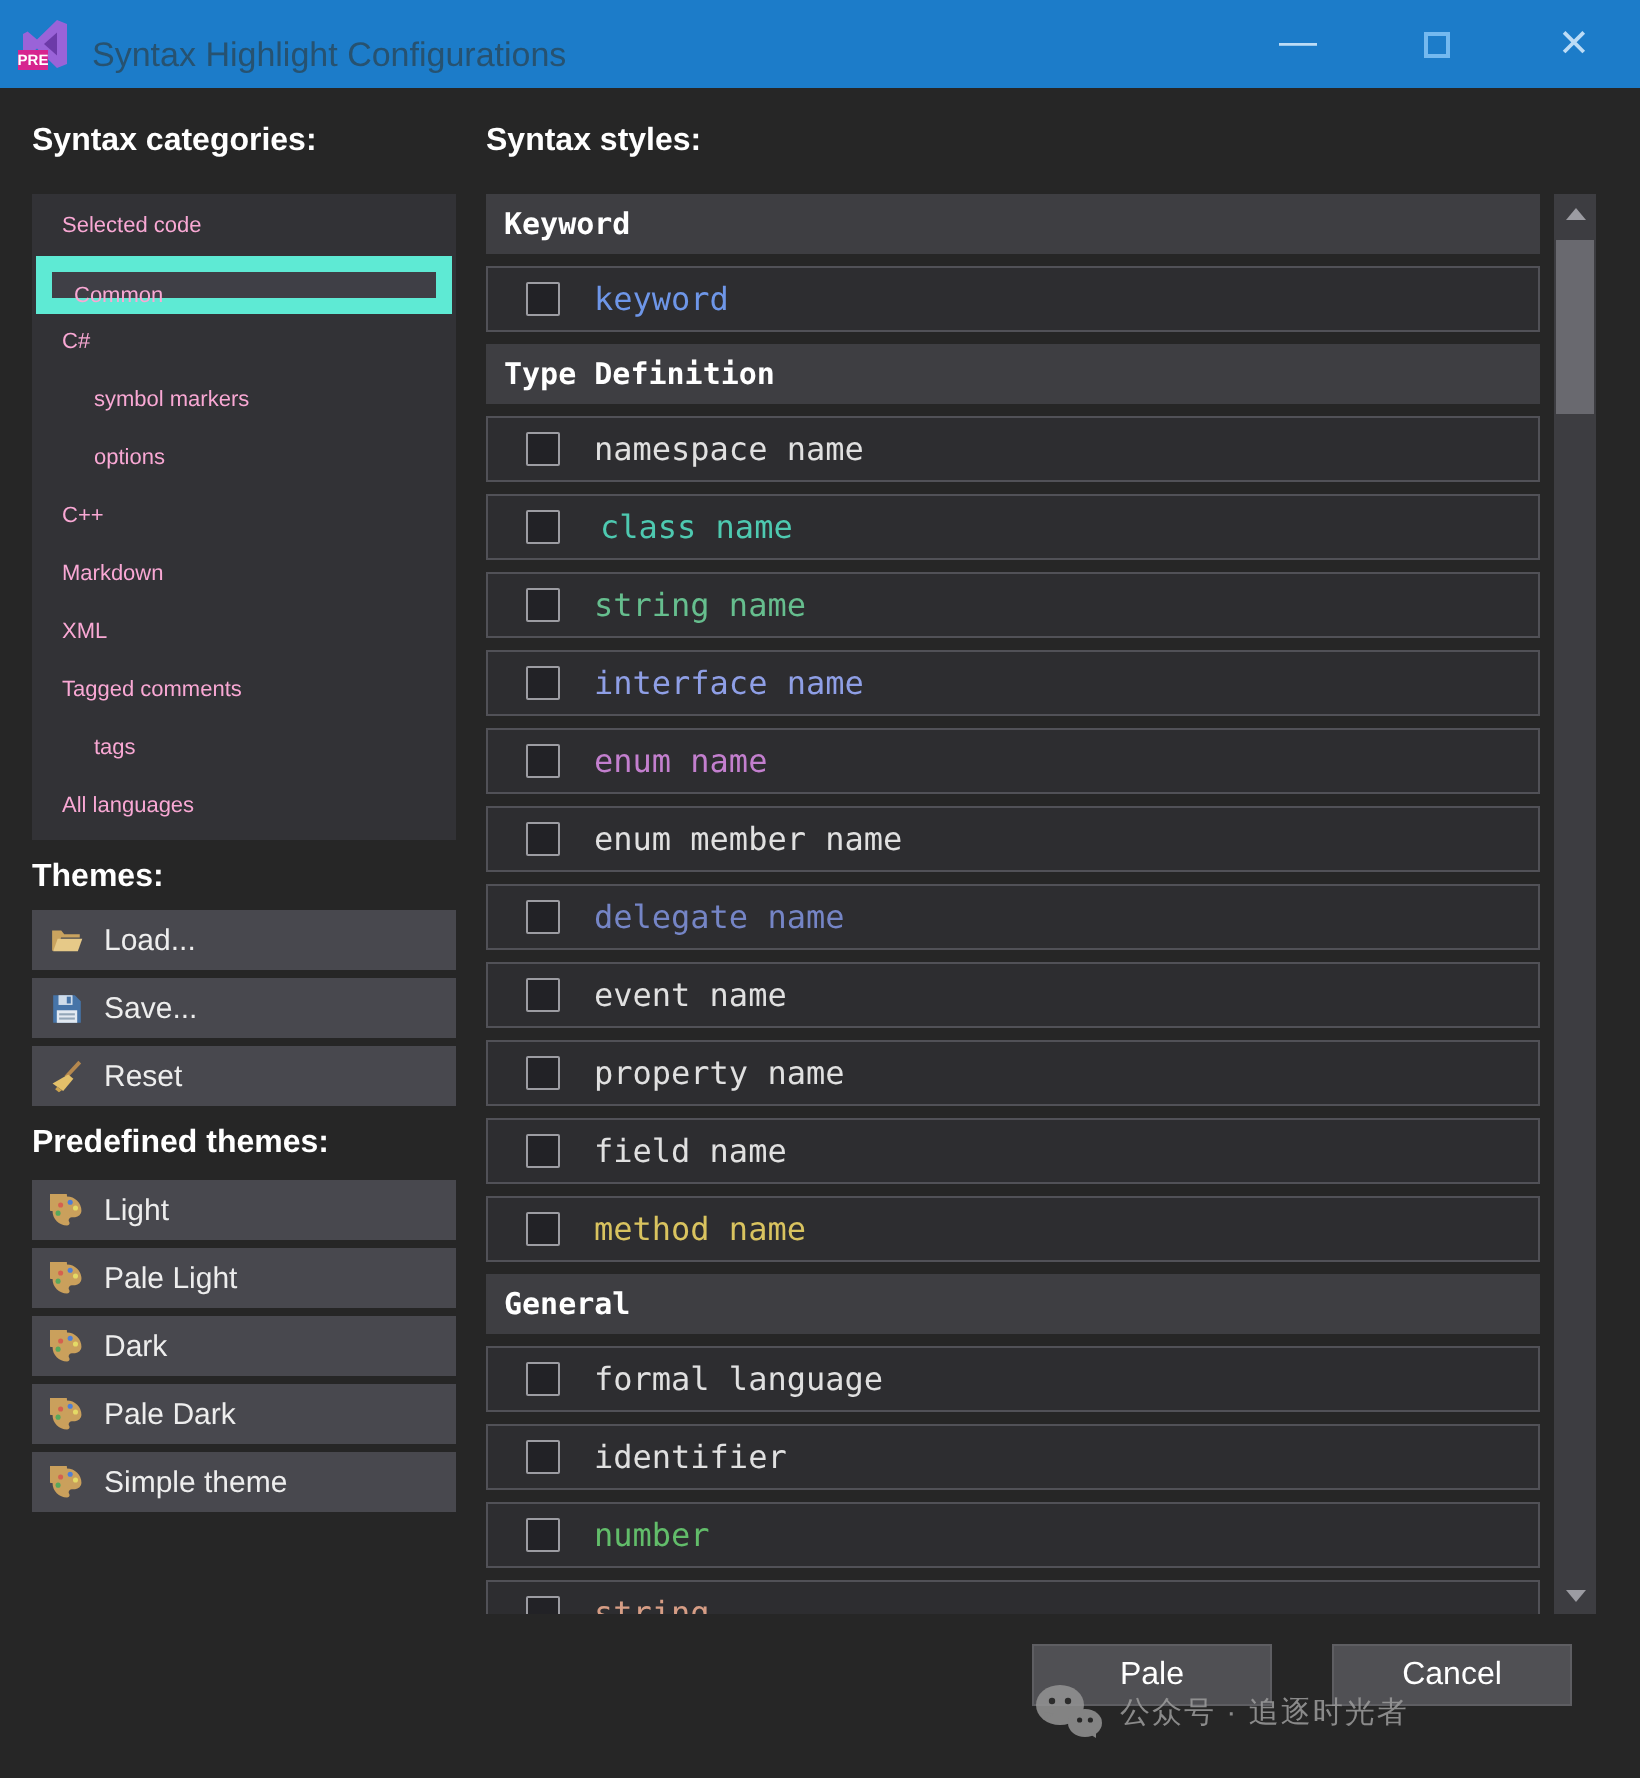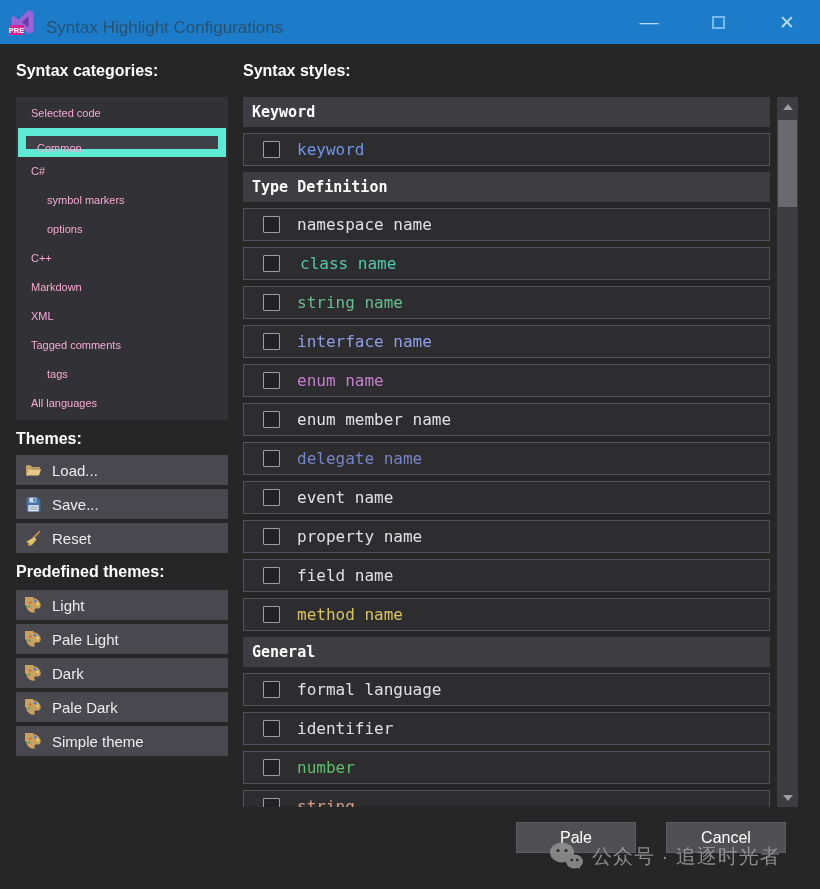--- a/index.html
+++ b/index.html
@@ -67,22 +67,22 @@
   .sb-thumb { position: absolute; left: 1px; right: 1px; top: 23px; height: 87px; background: #69696f; cursor: grab; }
 
   
   .btn { position: absolute; width: 120px; height: 31px; top: 822px;
          background: #505054; border: 1px solid #5e5e62; color: #ffffff; font-size: 16px;
          display: flex; align-items: center; justify-content: center; cursor: pointer; }
   .btn.save { left: 516px; }
   .btn.cancel { left: 666px; }
 
   
-  .watermark { position: absolute; left: 549px; top: 841px; display: flex; align-items: center;
-               color: #9c9c9c; font-size: 20px; letter-spacing: 1px; opacity: 0.85; pointer-events: none; }
+  .watermark { position: absolute; left: 517px; top: 841px; display: flex; align-items: center;
+               color: #9c9c9c; font-size: 15px; letter-spacing: 1px; opacity: 0.85; pointer-events: none; }
   .watermark svg { margin-right: 9px; }
 </style>
 </head>
 <body>
 
 <div class="titlebar">
   <span class="app-icon">
     <svg viewBox="0 0 28 28" width="28" height="28">
       <path fill="#9a63d8" d="M19.5 2 L24.5 4 V24 L19.5 26 L9.5 16.3 L4.8 20.2 L2.5 19 V9 L4.8 7.8 L9.5 11.7 Z"></path>
       <path fill="#6c3aa8" d="M13 14 L19.5 8.3 V19.7 Z"></path>

